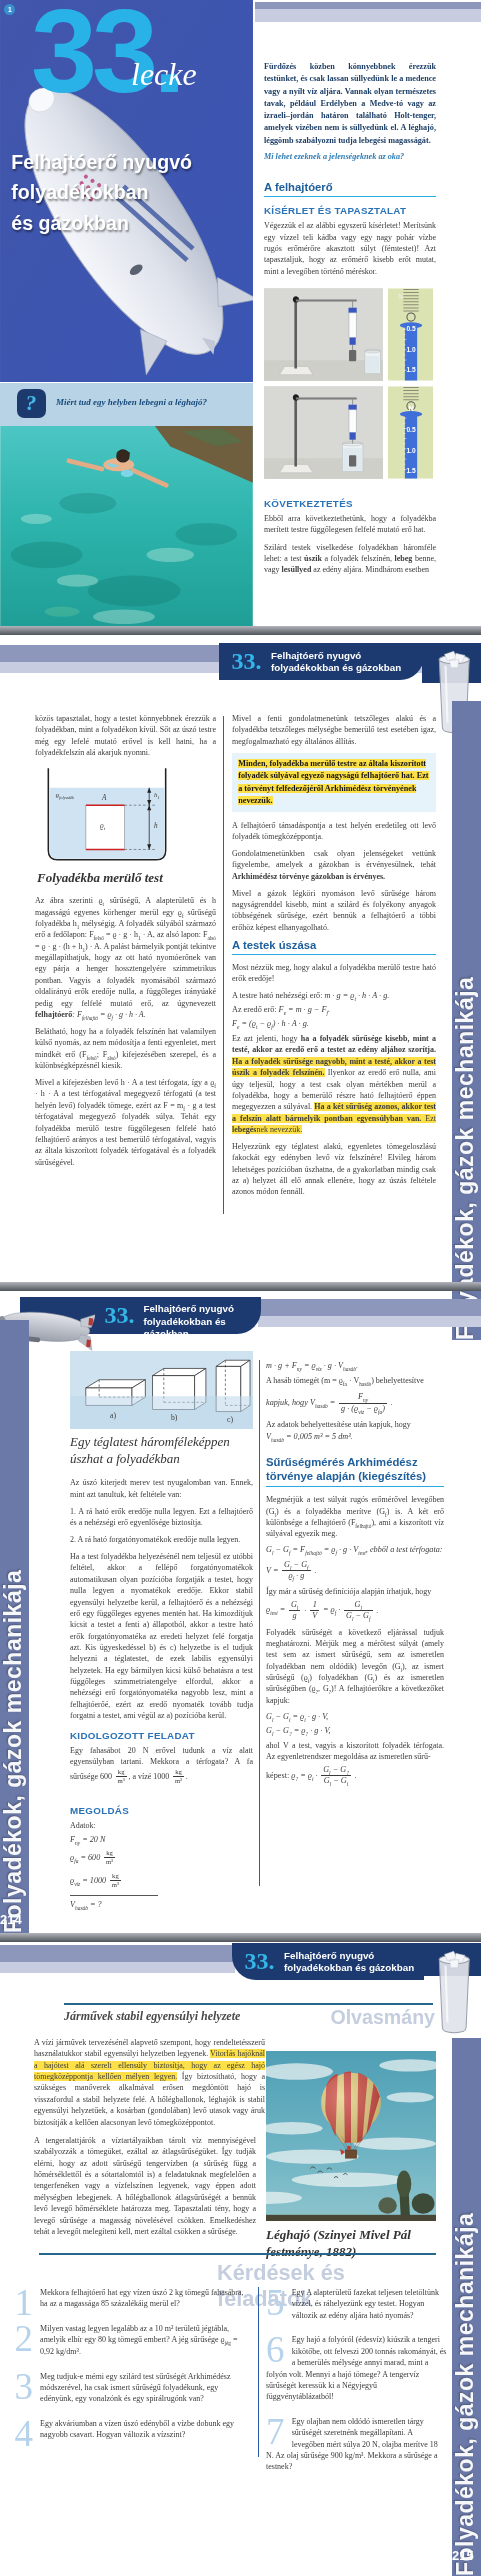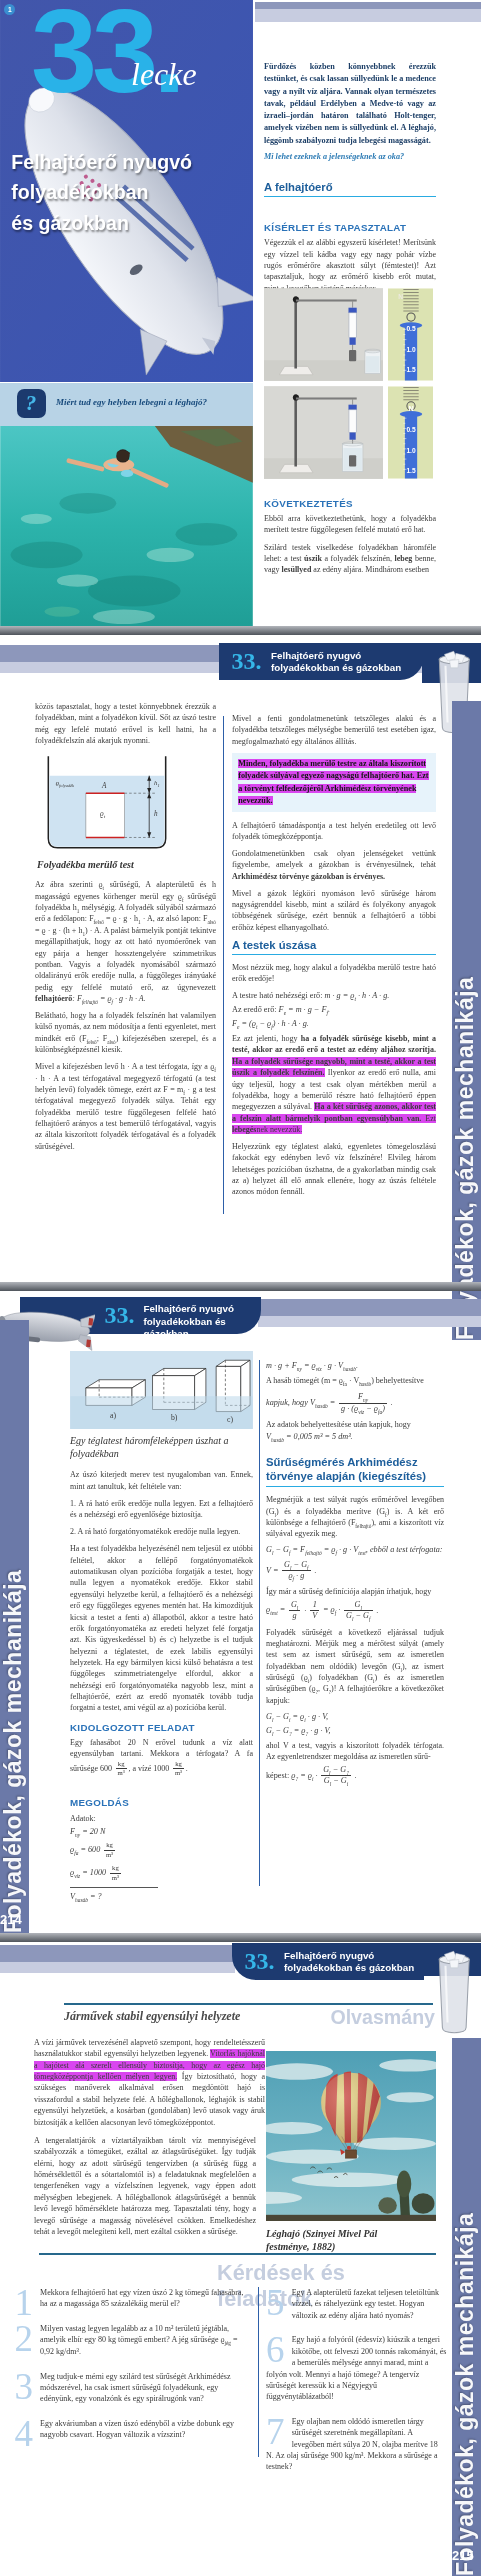--- a/index.html
+++ b/index.html
@@ -15,36 +15,36 @@
   .stripe-l{position:absolute;height:11.3px;background:#c7cce0}
   .band{position:absolute;background:#1d3a70;color:#fff}
   .band .num{font-size:24px;font-weight:bold;color:#35b6e8;line-height:1}
   .band .t{font-size:9.8px;font-weight:bold;line-height:1.25}
   .h-blue{font-family:"Liberation Sans","DejaVu Sans",sans-serif;font-weight:bold;color:#2a72b8;
           font-size:9.8px;letter-spacing:0.3px;margin:0 0 4.1px 0}
   .h-sec{font-family:"Liberation Sans","DejaVu Sans",sans-serif;font-weight:bold;color:#1d5e9b;
          font-size:11.3px;margin:0}
   .rule-cyan{border:none;border-top:1px solid #29abe2;margin:3.1px 0 7.2px 0}
   .lawbox{background:#e7f3fb;padding:5.2px 6.2px;margin:1px 0 7.2px 0}
-  .hl{background:#d946ef}
+  .hl{background:#fde047}
   .b{font-weight:bold}
   .fml{font-style:italic}
   .frac{display:inline-block;text-align:center;vertical-align:middle;margin:0 1.5px;font-style:italic}
   .frac .fn{display:block;border-bottom:0.6px solid #3a3a3a;padding:0 2.1px;line-height:1.25}
   .frac .fd{display:block;padding:0 2.1px;line-height:1.25}
   .fline{margin:2.1px 0 5.2px 0;font-size:8.2px}
   .sidebar{position:absolute;background:#6b79a8;overflow:hidden}
   .vtext{position:absolute;left:0;top:0;width:100%;height:100%;
          writing-mode:vertical-rl;transform:rotate(180deg);
          font-family:"Liberation Sans","DejaVu Sans",sans-serif;font-weight:bold;font-size:23px;
          color:rgba(255,255,255,.95);text-shadow:1px -1px 2.1px rgba(0,0,0,.28);
          padding-top:4.1px;letter-spacing:0.5px;white-space:nowrap}
   .pageno{position:absolute;color:#fff;font-family:"Liberation Sans","DejaVu Sans",sans-serif;
           font-size:13px;font-weight:bold;width:100%;text-align:left}
-  .cap{font-style:italic;font-weight:bold;font-size:10px;color:#333;line-height:1.3}
+  .cap{font-style:italic;font-weight:bold;font-size:13px;color:#333;line-height:1.3}
   .q{clear:left;margin-bottom:13.4px}
   .qn{float:left;font-size:37px;line-height:.8;color:#b7d3ec;margin:1px 7.2px 1px 0;
       font-family:"Liberation Serif","DejaVu Serif",serif}
   .qt{font-size:8px;line-height:1.42}
   .pale{font-family:"Liberation Sans","DejaVu Sans",sans-serif;font-weight:bold;color:#c5cedf}
 </style>
 </head>
 <body>
 
 <div id="canvas">
@@ -107,21 +107,21 @@
     </div>
 
     <div class="abs" style="left:264px;top:61px;width:172px">
       <p style="color:#1c3e66;font-weight:bold;font-size:8.2px;line-height:1.5">Fürdőzés közben könnyebbnek érezzük testünket, és csak lassan süllyedünk le a medence vagy a nyílt víz aljára. Vannak olyan természetes tavak, például Erdélyben a Medve-tó vagy az izraeli–jordán határon található Holt-tenger, amelyek vizében nem is süllyedünk el. A léghajó, léggömb szabályozni tudja lebegési magasságát.</p>
       <p style="color:#2e7cb5;font-weight:bold;font-style:italic;font-size:8.2px;margin-top:-2.1px">Mi lehet ezeknek a jelenségeknek az oka?</p>
     </div>
 
     <div class="abs" style="left:264px;top:181px;width:172px">
       <div class="h-sec">A felhajtóerő</div>
       <hr class="rule-cyan">
-      <div class="h-blue" style="margin-top:25px">KÍSÉRLET ÉS TAPASZTALAT</div>
+      <div class="h-blue" style="margin-top:8px">KÍSÉRLET ÉS TAPASZTALAT</div>
       <p>Végezzük el az alábbi egyszerű kísérletet! Merítsünk egy vízzel teli kádba vagy egy nagy pohár vízbe rugós erőmérőre akasztott súlyt (fémtestet)! Azt tapasztaljuk, hogy az erőmérő kisebb erőt mutat, mint a levegőben történő méréskor.</p>
     </div>
 
     <div class="abs" style="left:264px;top:288px;width:119px;height:93px">
       <svg width="119" height="93" viewBox="0 0 231 180">
         <rect width="231" height="180" fill="#d8d8d4"></rect>
           <rect y="140" width="231" height="40" fill="#cfcfca"></rect>
         <polygon points="30,168 95,168 85,152 40,152" fill="#efedea" stroke="#b9b7b2"></polygon>
         <rect x="59" y="16" width="5" height="140" fill="#5c5c5c"></rect>
         <circle cx="62" cy="22" r="6" fill="#1f1f1f"></circle>
@@ -281,21 +281,21 @@
       </svg>
     </div>
 
     <div class="sidebar" style="left:452px;top:66px;width:29px;height:639px">
       <div class="vtext">Folyadékok, gázok mechanikája</div>
       <div class="pageno" style="top:603px">213</div>
     </div>
 
     <div class="abs" style="left:223px;top:81px;width:1px;height:498px;background:#2d5fa8"></div>
 
-    <div class="abs" style="left:35px;top:66px;width:181px">
+    <div class="abs" style="left:35px;top:78px;width:181px">
       <p>közös tapasztalat, hogy a testet könnyebbnek érezzük a folyadékban, mint a folyadékon kívül. Sőt az úszó testre még egy lefelé mutató erővel is kell hatni, ha a folyadékfelszín alá akarjuk nyomni.</p>
 
       <div style="position:relative;width:140px;height:103px;margin:5.2px 0 3.1px 2.1px">
         <svg width="140" height="103" viewBox="0 0 272 200">
           <path d="M22 8 V168 Q22 186 40 186 H232 Q250 186 250 168 V8" fill="none" stroke="#222" stroke-width="3"></path>
           <path d="M24 46 H248 V167 Q248 184 231 184 H41 Q24 184 24 167 Z" fill="#cfe3f2"></path>
           <rect x="95" y="80" width="75" height="86" fill="#fff" stroke="#777"></rect>
           <line x1="95" y1="80" x2="170" y2="80" stroke="#cc2222" stroke-width="3"></line>
           <line x1="95" y1="166" x2="170" y2="166" stroke="#cc2222" stroke-width="3"></line>
           <line x1="170" y1="80" x2="232" y2="80" stroke="#333" stroke-dasharray="5 4"></line>

